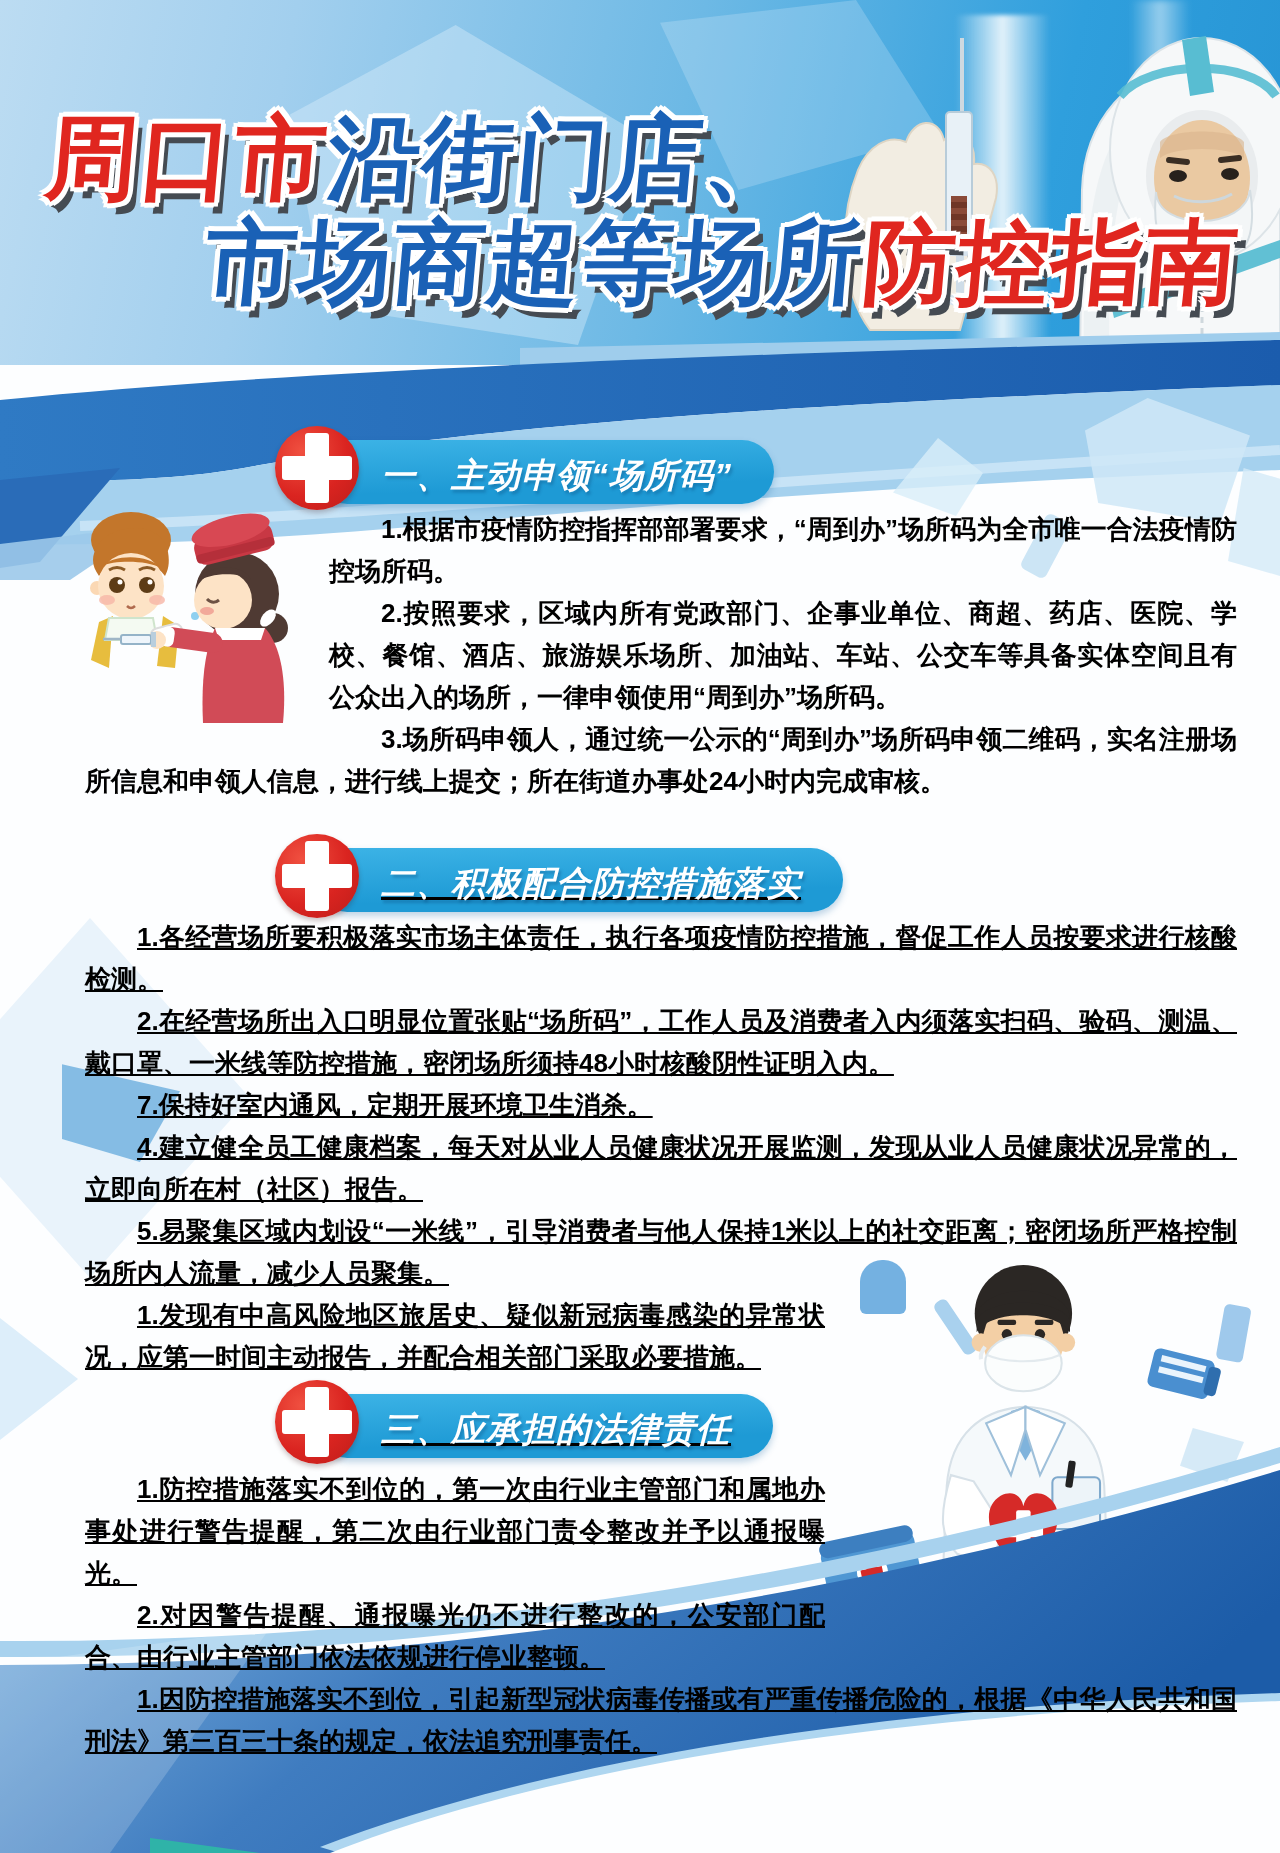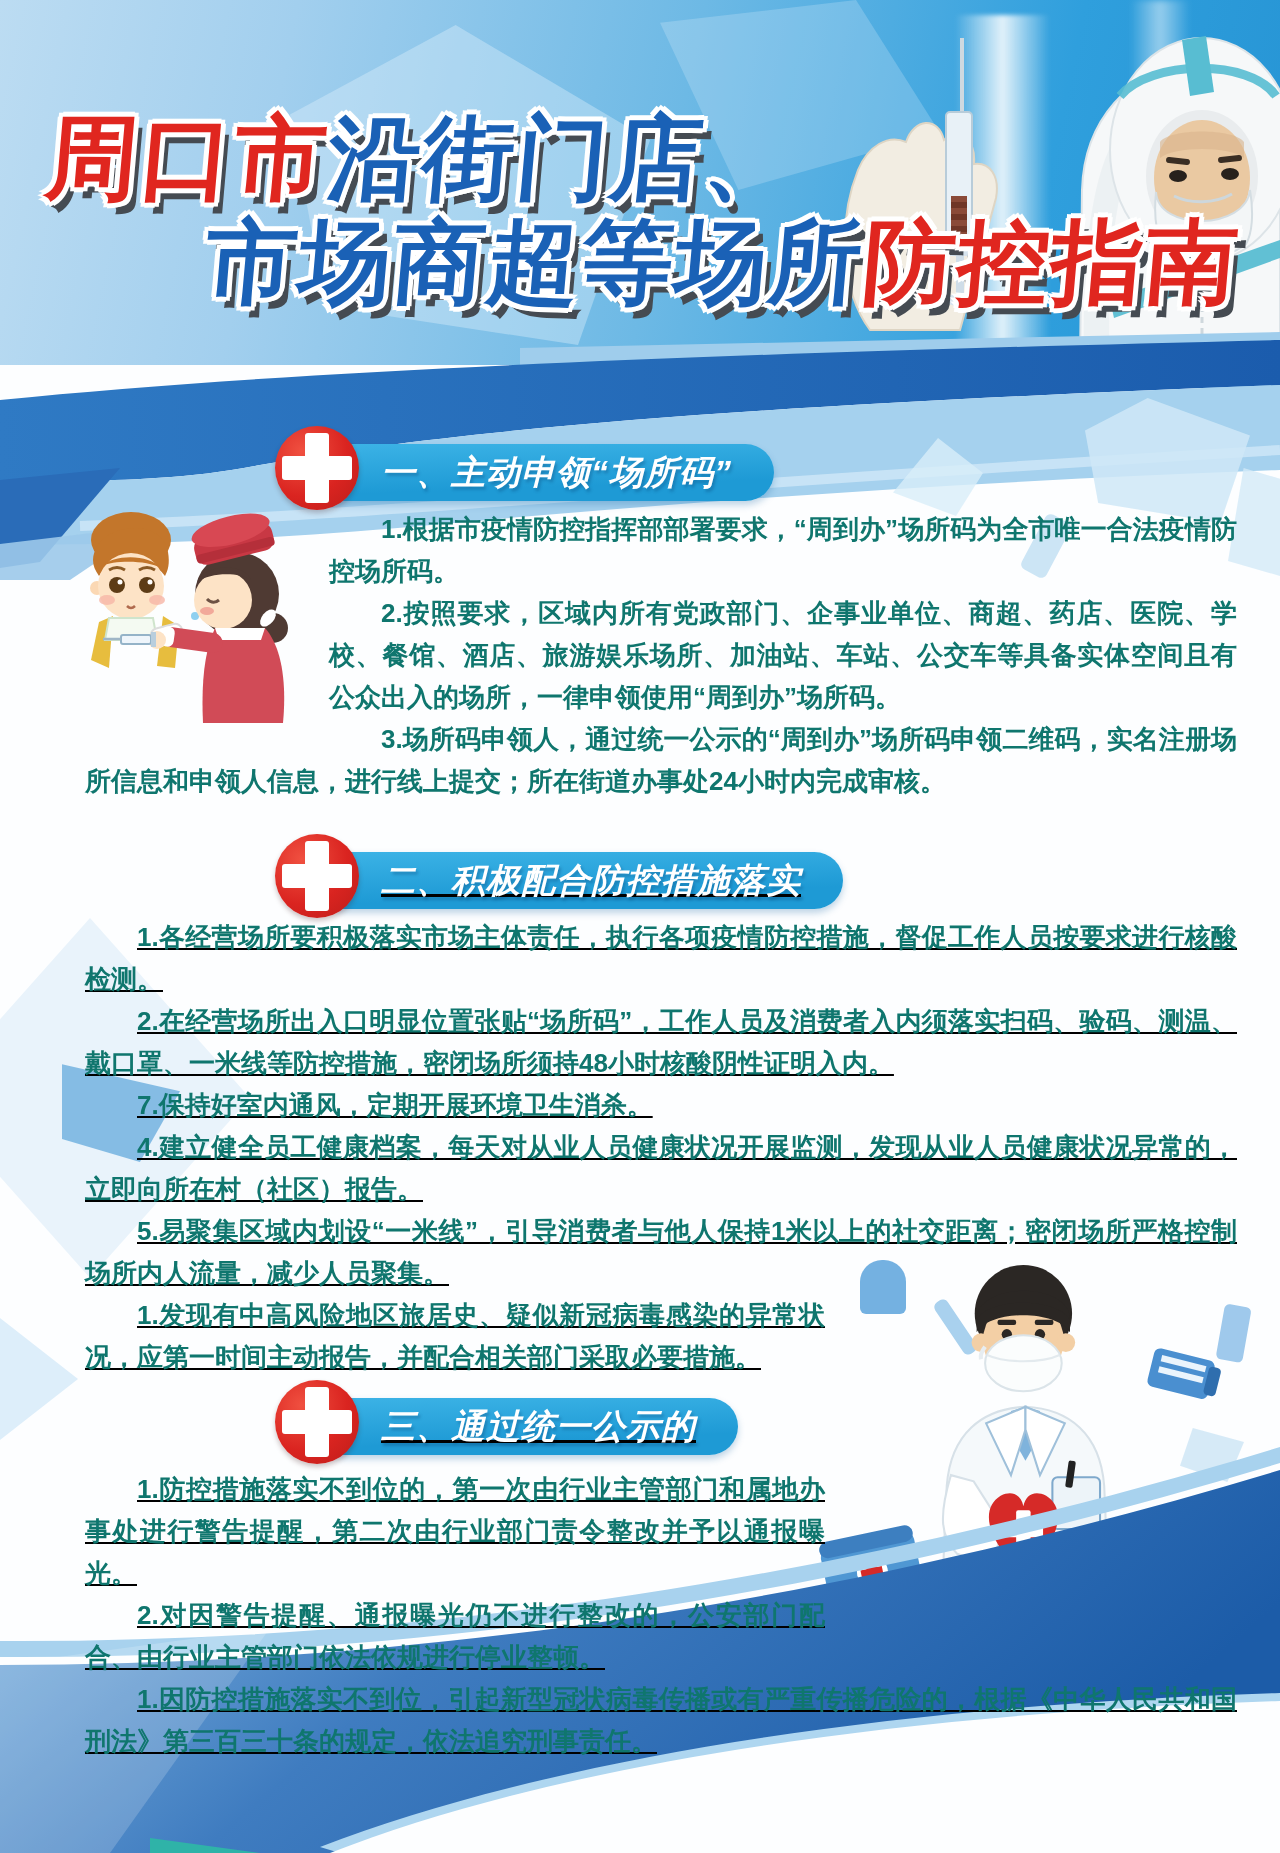--- a/index.html
+++ b/index.html
@@ -38,30 +38,30 @@
   .flow-upper{position:absolute;left:85px;top:438px;width:1152px;z-index:6;}
   .flow-lower{position:absolute;left:85px;top:846px;width:1152px;z-index:6;text-decoration:underline;}
   .section-banner{display:flex;align-items:center;height:68px;margin-left:190px;position:relative;}
   .cross-badge{position:relative;width:84px;height:84px;margin-top:-8px;border-radius:50%;
                background:radial-gradient(circle at 32% 30%,#f05040,#da2420 55%,#bd1d1a);
                flex:0 0 auto;z-index:2;box-shadow:0 3px 5px rgba(60,20,20,.25);}
   .cross-v,.cross-h{position:absolute;background:#ffffff;border-radius:3px;}
   .cross-v{left:30px;top:7px;width:24px;height:70px;}
   .cross-h{left:7px;top:30px;width:70px;height:24px;}
   .banner-pill{margin-left:-44px;height:56px;display:flex;align-items:center;
-               padding:1px 42px 0 66px;border-radius:36px;
+               padding:8px 42px 0 66px;border-radius:36px;
                background:linear-gradient(178deg,#3cb3e6,#1e9ad5 70%);
                box-shadow:0 4px 7px rgba(25,100,160,.28);}
   .banner-pill span{color:#ffffff;font-style:italic;font-weight:800;font-size:34px;
                     letter-spacing:1px;white-space:nowrap;
                     text-shadow:2px 3px 3px rgba(8,60,110,.3);}
 
   
   .body-p{margin:0;text-indent:2em;font-size:26px;line-height:42px;font-weight:600;
-          color:#0f766e;text-align:justify;}
+          color:#000000;text-align:justify;}
   .s1-body{margin-top:2px;}
   .s2-body{margin-top:2px;}
   .nurse-float{float:left;width:238px;height:212px;margin:0 26px 4px -20px;}
   .nurse-float svg{margin-top:-20px;}
   .doctor-spacer{float:right;width:430px;height:360px;margin:-8px -34px 0 16px;}
   .banner-mid{margin-top:14px;margin-bottom:8px;}
 
   
   .chip{position:absolute;z-index:1;}
   .chip-a{left:1085px;top:398px;width:165px;height:125px;background:#cfe8f7;opacity:.85;
@@ -306,21 +306,21 @@
       <div class="doctor-spacer"></div>
       <p class="body-p">1.发现有中高风险地区旅居史、疑似新冠病毒感染的异常状况，应第一时间主动报告，并配合相关部门采取必要措施。</p>
     </div>
 
     <div class="section-banner banner-mid">
       <div class="cross-badge">
         <div class="cross-v"></div>
           <div class="cross-h"></div>
       </div>
       <div class="banner-pill">
-        <span>三、通过统一公示的</span>
+        <span>三、应承担的法律责任</span>
       </div>
     </div>
     <div class="s3-body">
       <p class="body-p">1.防控措施落实不到位的，第一次由行业主管部门和属地办事处进行警告提醒，第二次由行业部门责令整改并予以通报曝光。</p>
       <p class="body-p">2.对因警告提醒、通报曝光仍不进行整改的，公安部门配合、由行业主管部门依法依规进行停业整顿。</p>
       <p class="body-p">1.因防控措施落实不到位，引起新型冠状病毒传播或有严重传播危险的，根据《中华人民共和国刑法》第三百三十条的规定，依法追究刑事责任。</p>
     </div>
   </div>
 
 </div>

